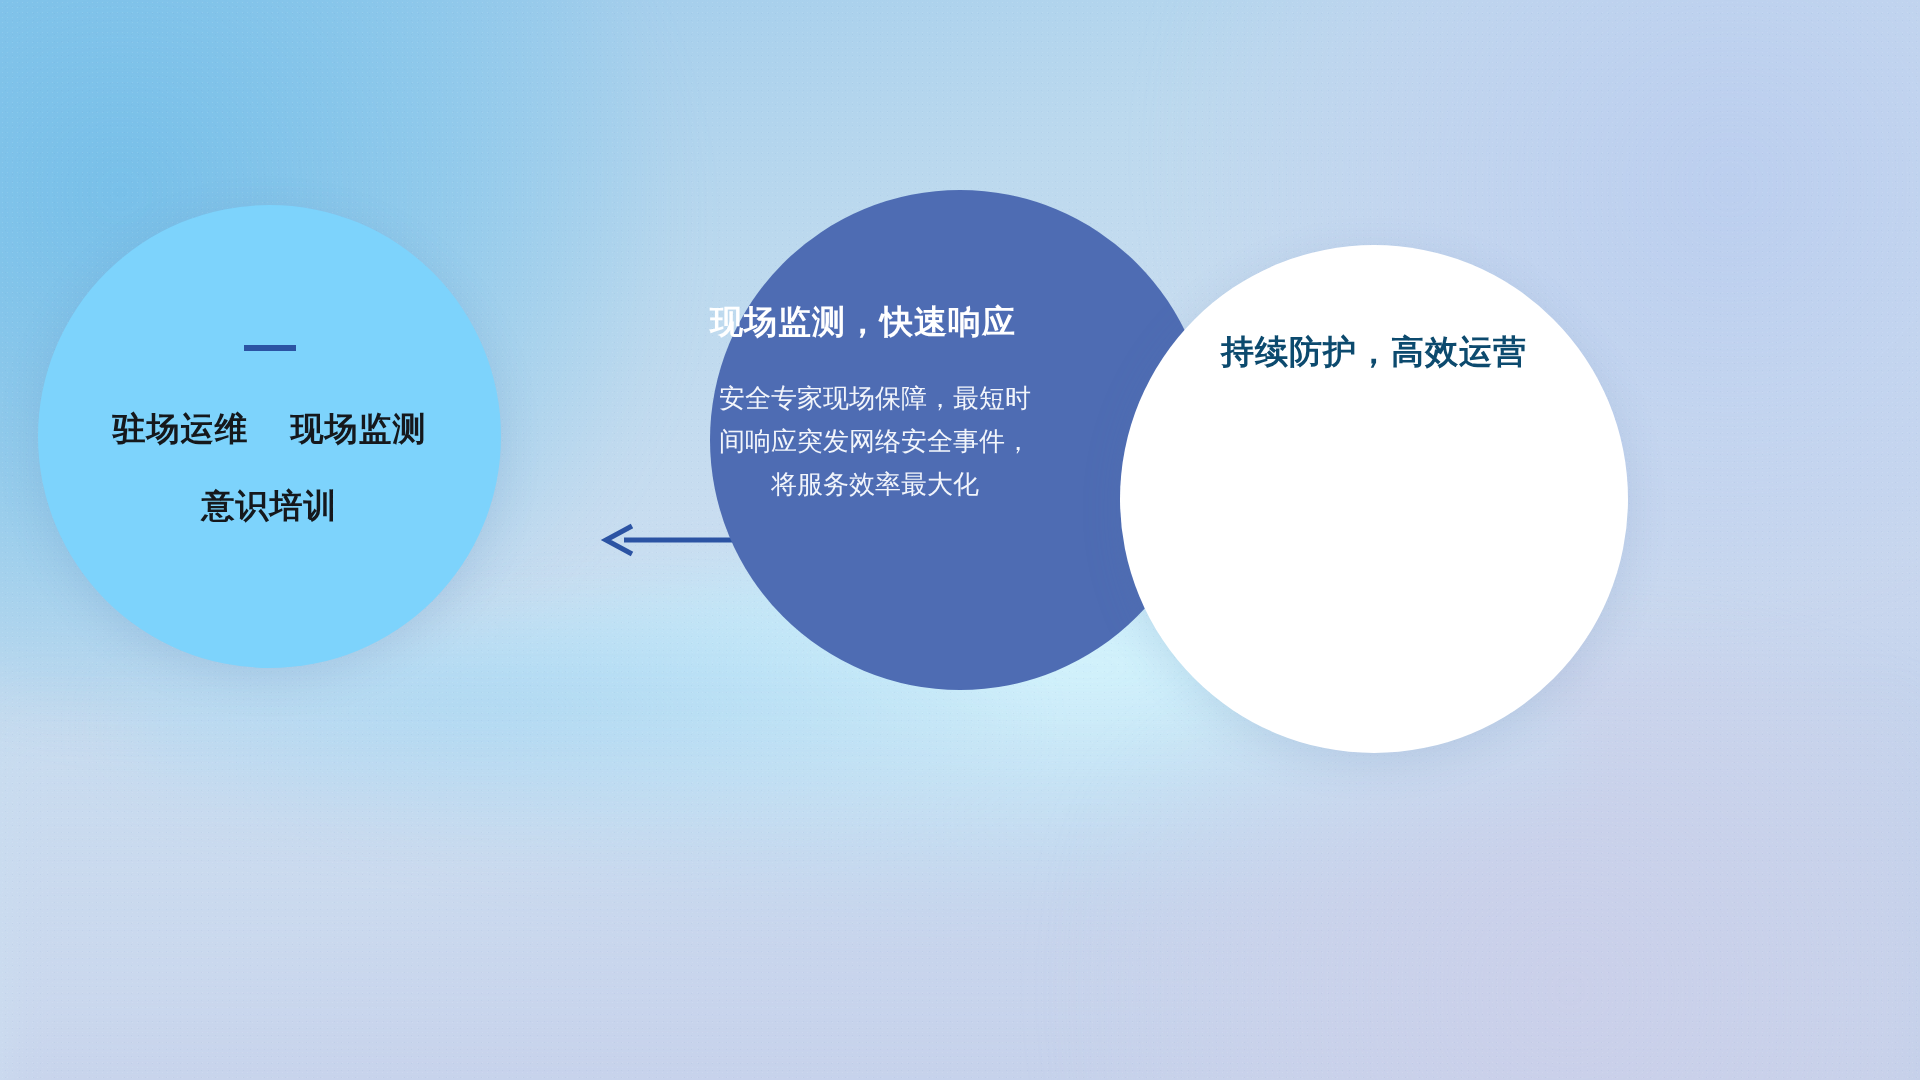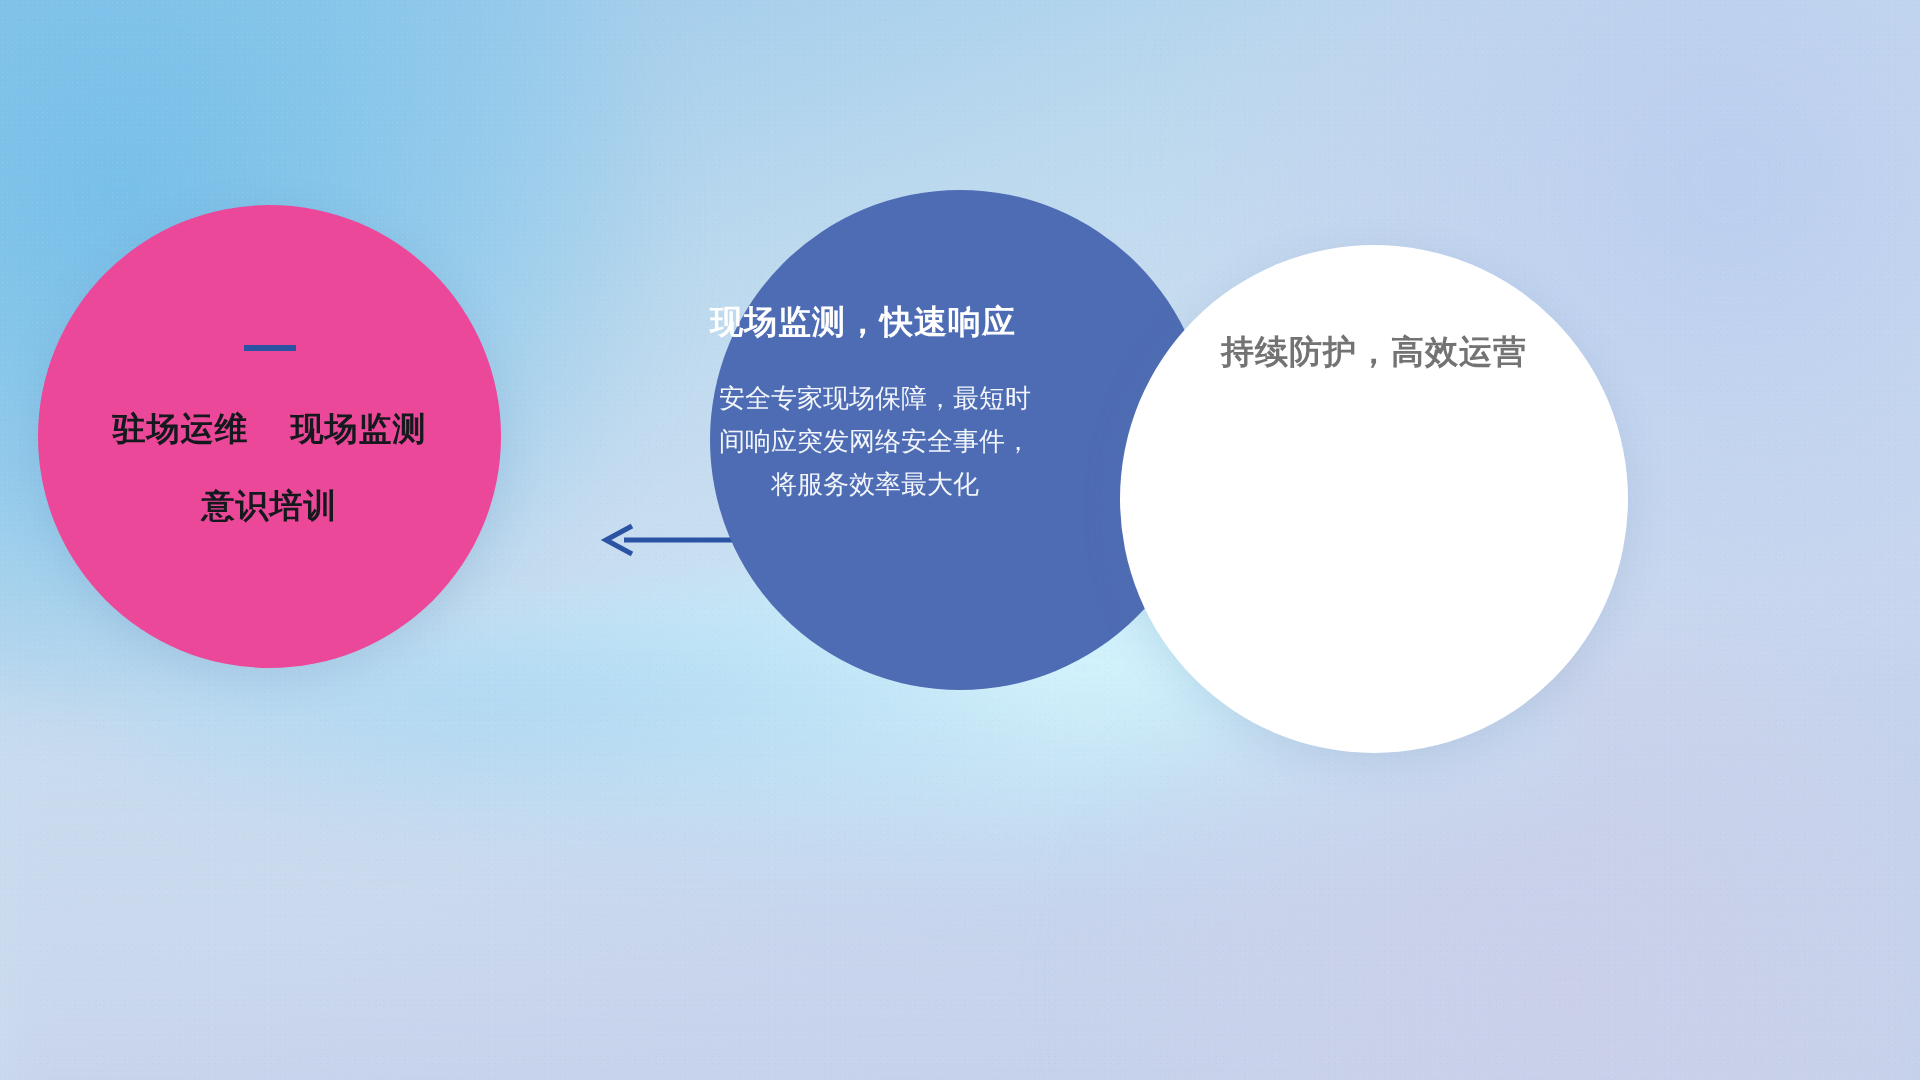--- a/index.html
+++ b/index.html
@@ -85,21 +85,21 @@
     background-size:5px 5px, 7px 7px;
     background-position:0 0, 2px 3px;
   }
 
   
   .circle { position:absolute; border-radius:50%; }
 
   #circle-left {
     left:38px; top:205px;
     width:463px; height:463px;
-    background:#ec4899;
+    background:#7dd3fc;
     box-shadow:0 10px 40px rgba(90,120,170,0.18);
     display:flex; flex-direction:column;
     align-items:center; justify-content:center;
   }
   .left-divider {
     width:52px; height:6px;
     background:#2b53a3;
     margin-bottom:56px;
   }
   .left-lines {
@@ -139,21 +139,21 @@
     left:1120px; top:245px;
     width:508px; height:508px;
     background:#ffffff;
     box-shadow:0 10px 40px rgba(90,120,170,0.16);
     display:flex; flex-direction:column;
     align-items:center;
     padding-top:85px;
   }
   .right-title {
     font-size:33px; font-weight:bold;
-    color:#737373; letter-spacing:1px;
+    color:#0c4a6e; letter-spacing:1px;
     white-space:nowrap;
   }
   .right-body {
     margin-top:56px;
     width:440px;
     font-size:27px; line-height:1.66;
     color:#17191d;
     text-align:center;
   }
 

